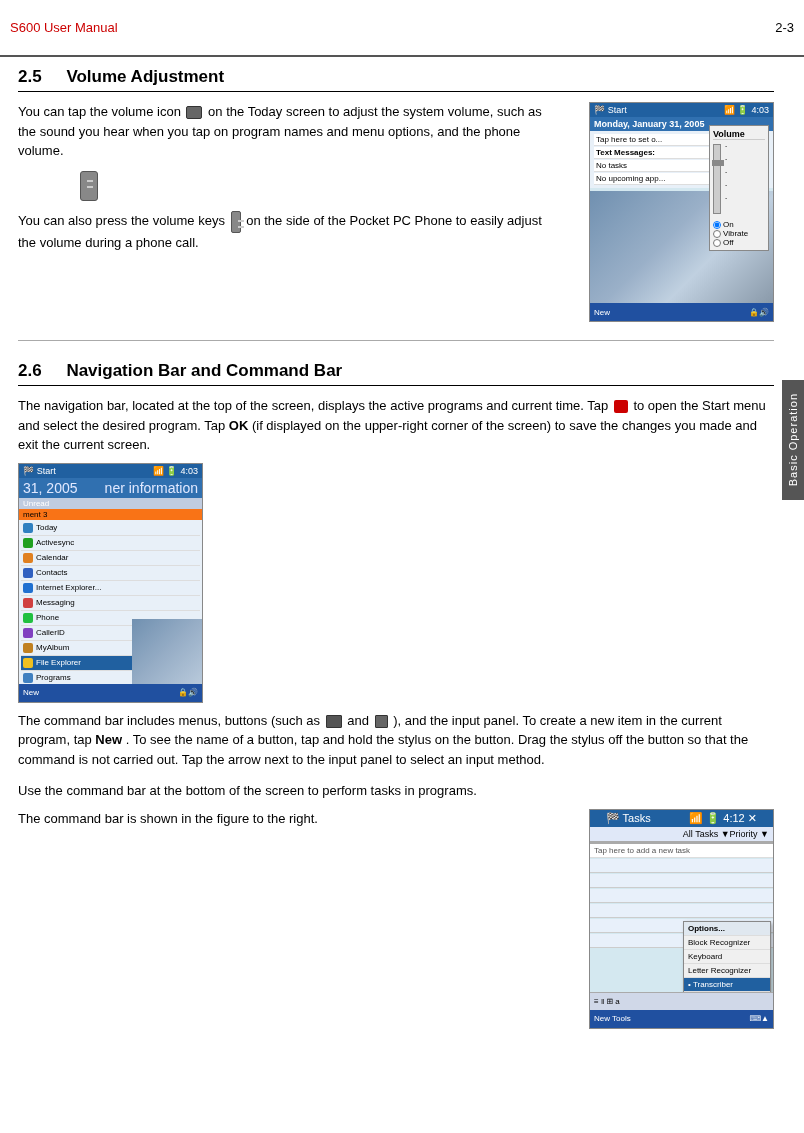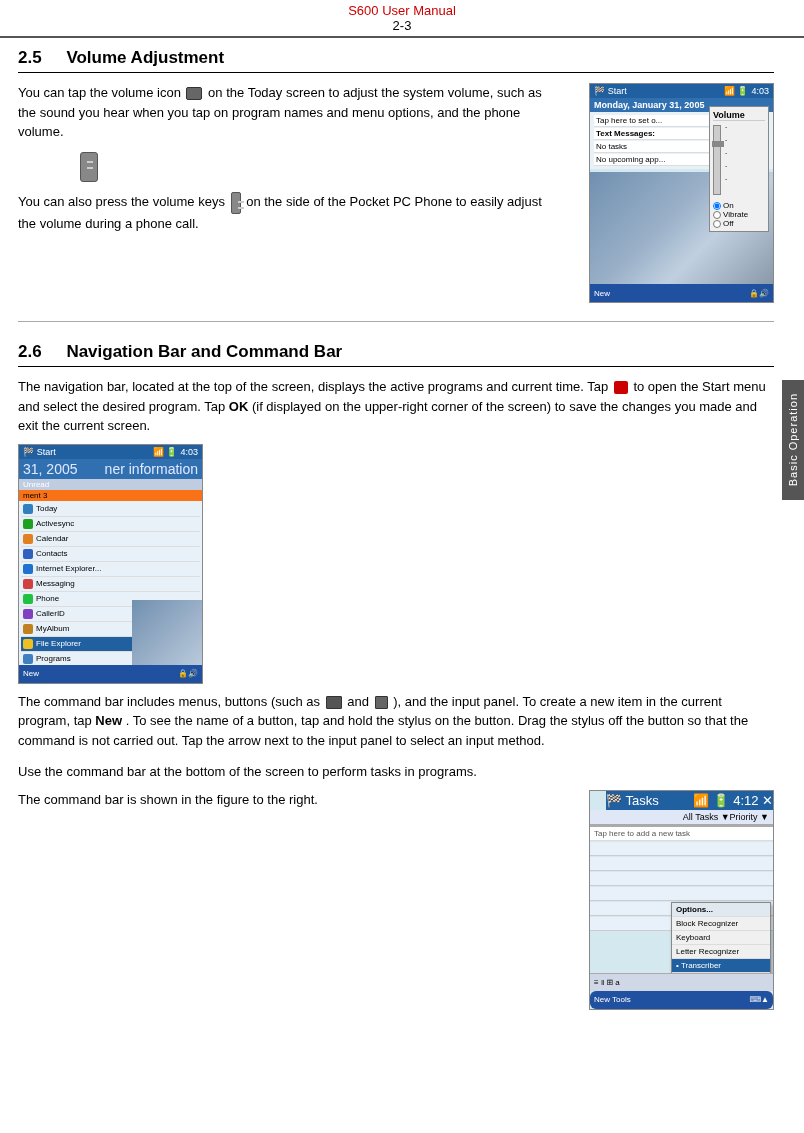--- a/index.html
+++ b/index.html
@@ -11,23 +11,22 @@
       background: #fff;
       color: #000;
     }
 
     
     .header-bar {
       display: flex;
       justify-content: space-between;
       align-items: center;
       border-bottom: 2px solid #555;
-      padding: 3px 10px;
+      padding: 20px 10px;
       background: #fff;
-      flex-direction: column;
     }
     .header-title {
       color: #c00;
       font-size: 13px;
       font-weight: normal;
     }
     .header-page {
       font-size: 13px;
       color: #000;
     }
@@ -328,25 +327,24 @@
       height: 220px;
       background: #d4e8f0;
       position: relative;
       overflow: hidden;
       font-size: 9px;
       border: 1px solid #888;
     }
     .cmd-top-bar {
       background: #2060a0;
       color: #fff;
-      padding: 2px 0;
+      padding: 2px 16px;
       display: flex;
       justify-content: space-between;
-      font-size: 13px;
-      margin-left: 16px;
+      font-size: 11px;
     }
     .cmd-title-row {
       background: #e0e8f8;
       padding: 2px 4px;
       display: flex;
       justify-content: flex-end;
       font-size: 9px;
       border-bottom: 1px solid #aaa;
     }
     .cmd-add-row {
@@ -359,21 +357,21 @@
     .cmd-line {
       height: 14px;
       background: #e8f0fa;
       margin: 1px 0;
       border-bottom: 1px solid #ccc;
     }
     .cmd-popup {
       position: absolute;
       bottom: 35px;
       right: 2px;
-      width: 100px;
+      width: 88px;
       background: #f0f0f0;
       border: 1px solid #888;
       font-size: 8px;
       box-shadow: 2px 2px 4px rgba(0,0,0,0.3);
     }
     .cmd-popup-item {
       padding: 2px 4px;
       border-bottom: 1px solid #ddd;
     }
     .cmd-popup-item.active {
@@ -400,21 +398,20 @@
       left: 0;
       right: 0;
       height: 18px;
       background: #2050a0;
       display: flex;
       align-items: center;
       justify-content: space-between;
       padding: 0 4px;
       font-size: 8px;
       color: #fff;
-      border-radius: 6px;
     }
 
     
     strong { font-weight: bold; }
 
     .section-sep {
       border: none;
       border-top: 1px solid #aaa;
       margin: 18px 0 14px 0;
     }

